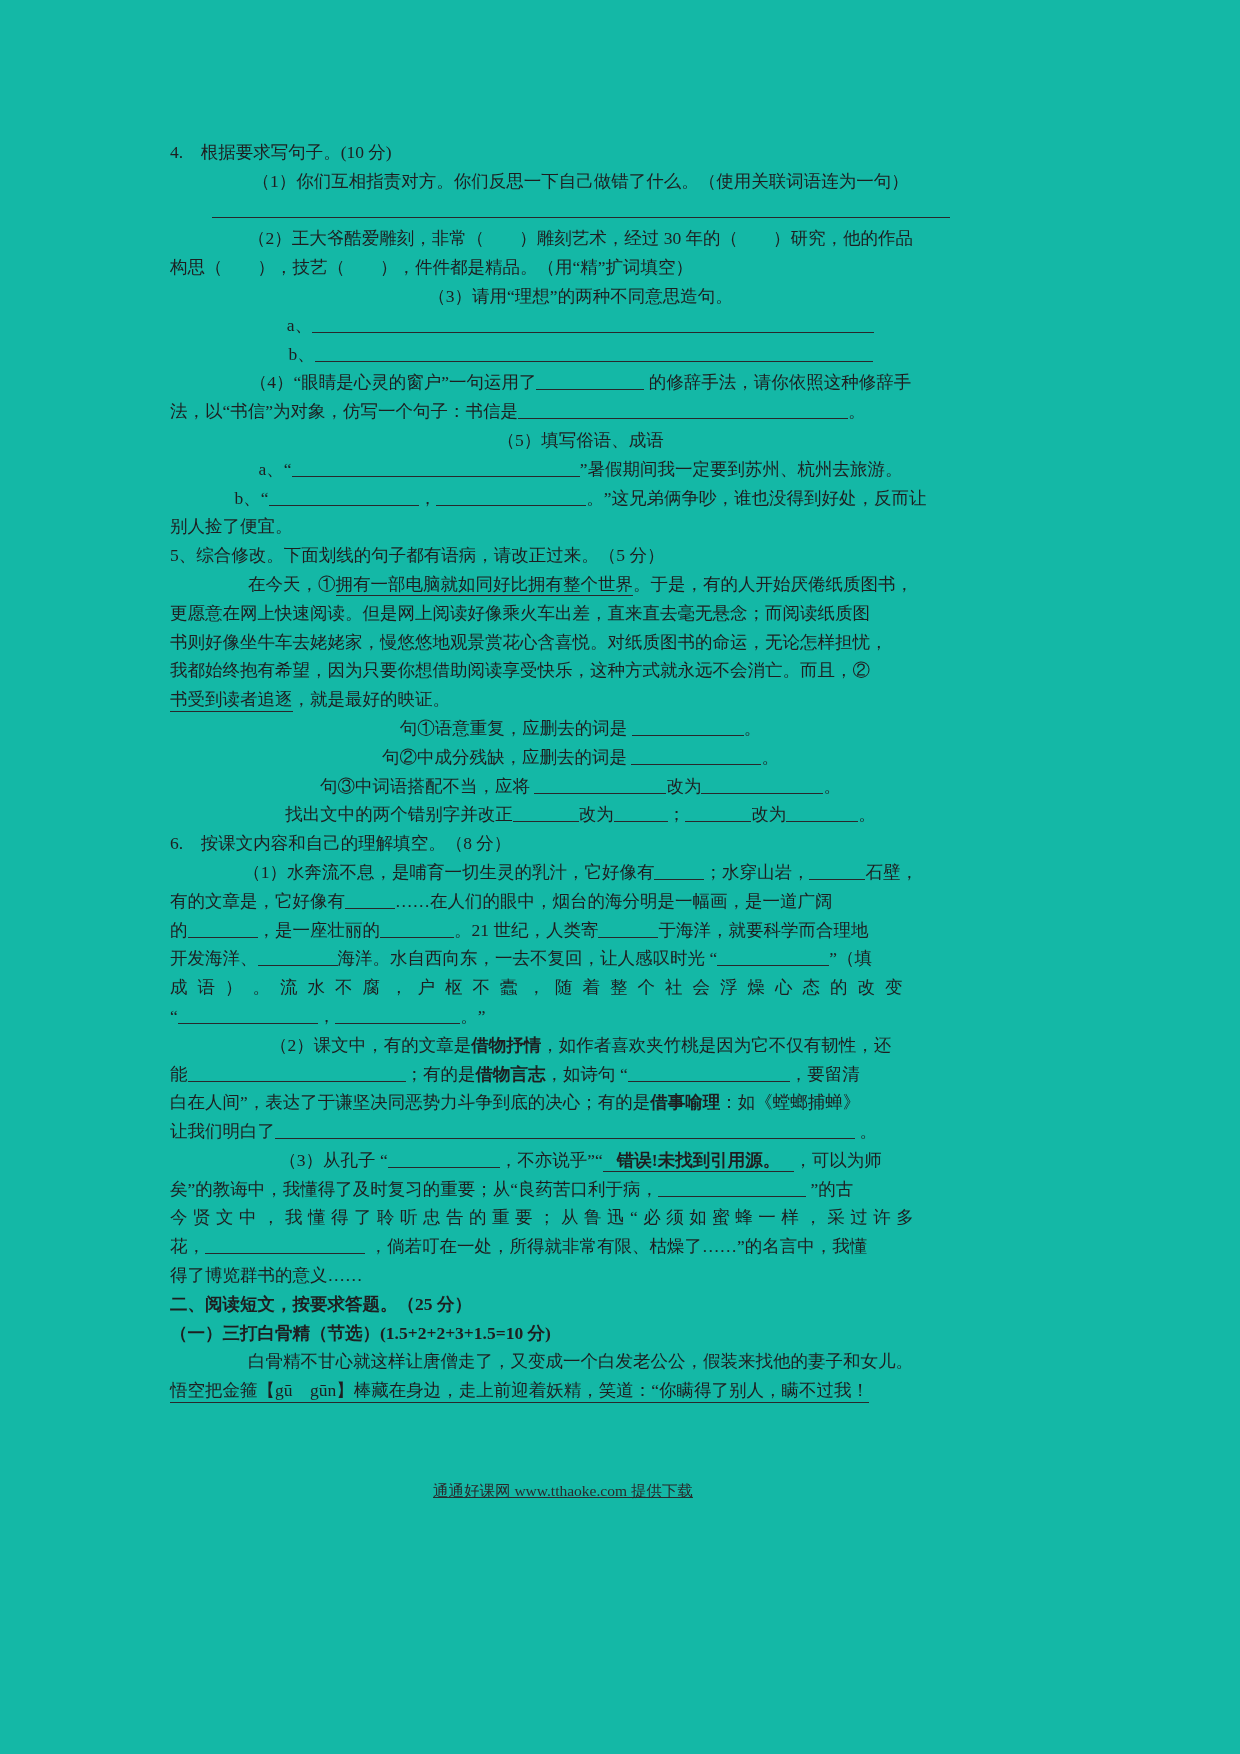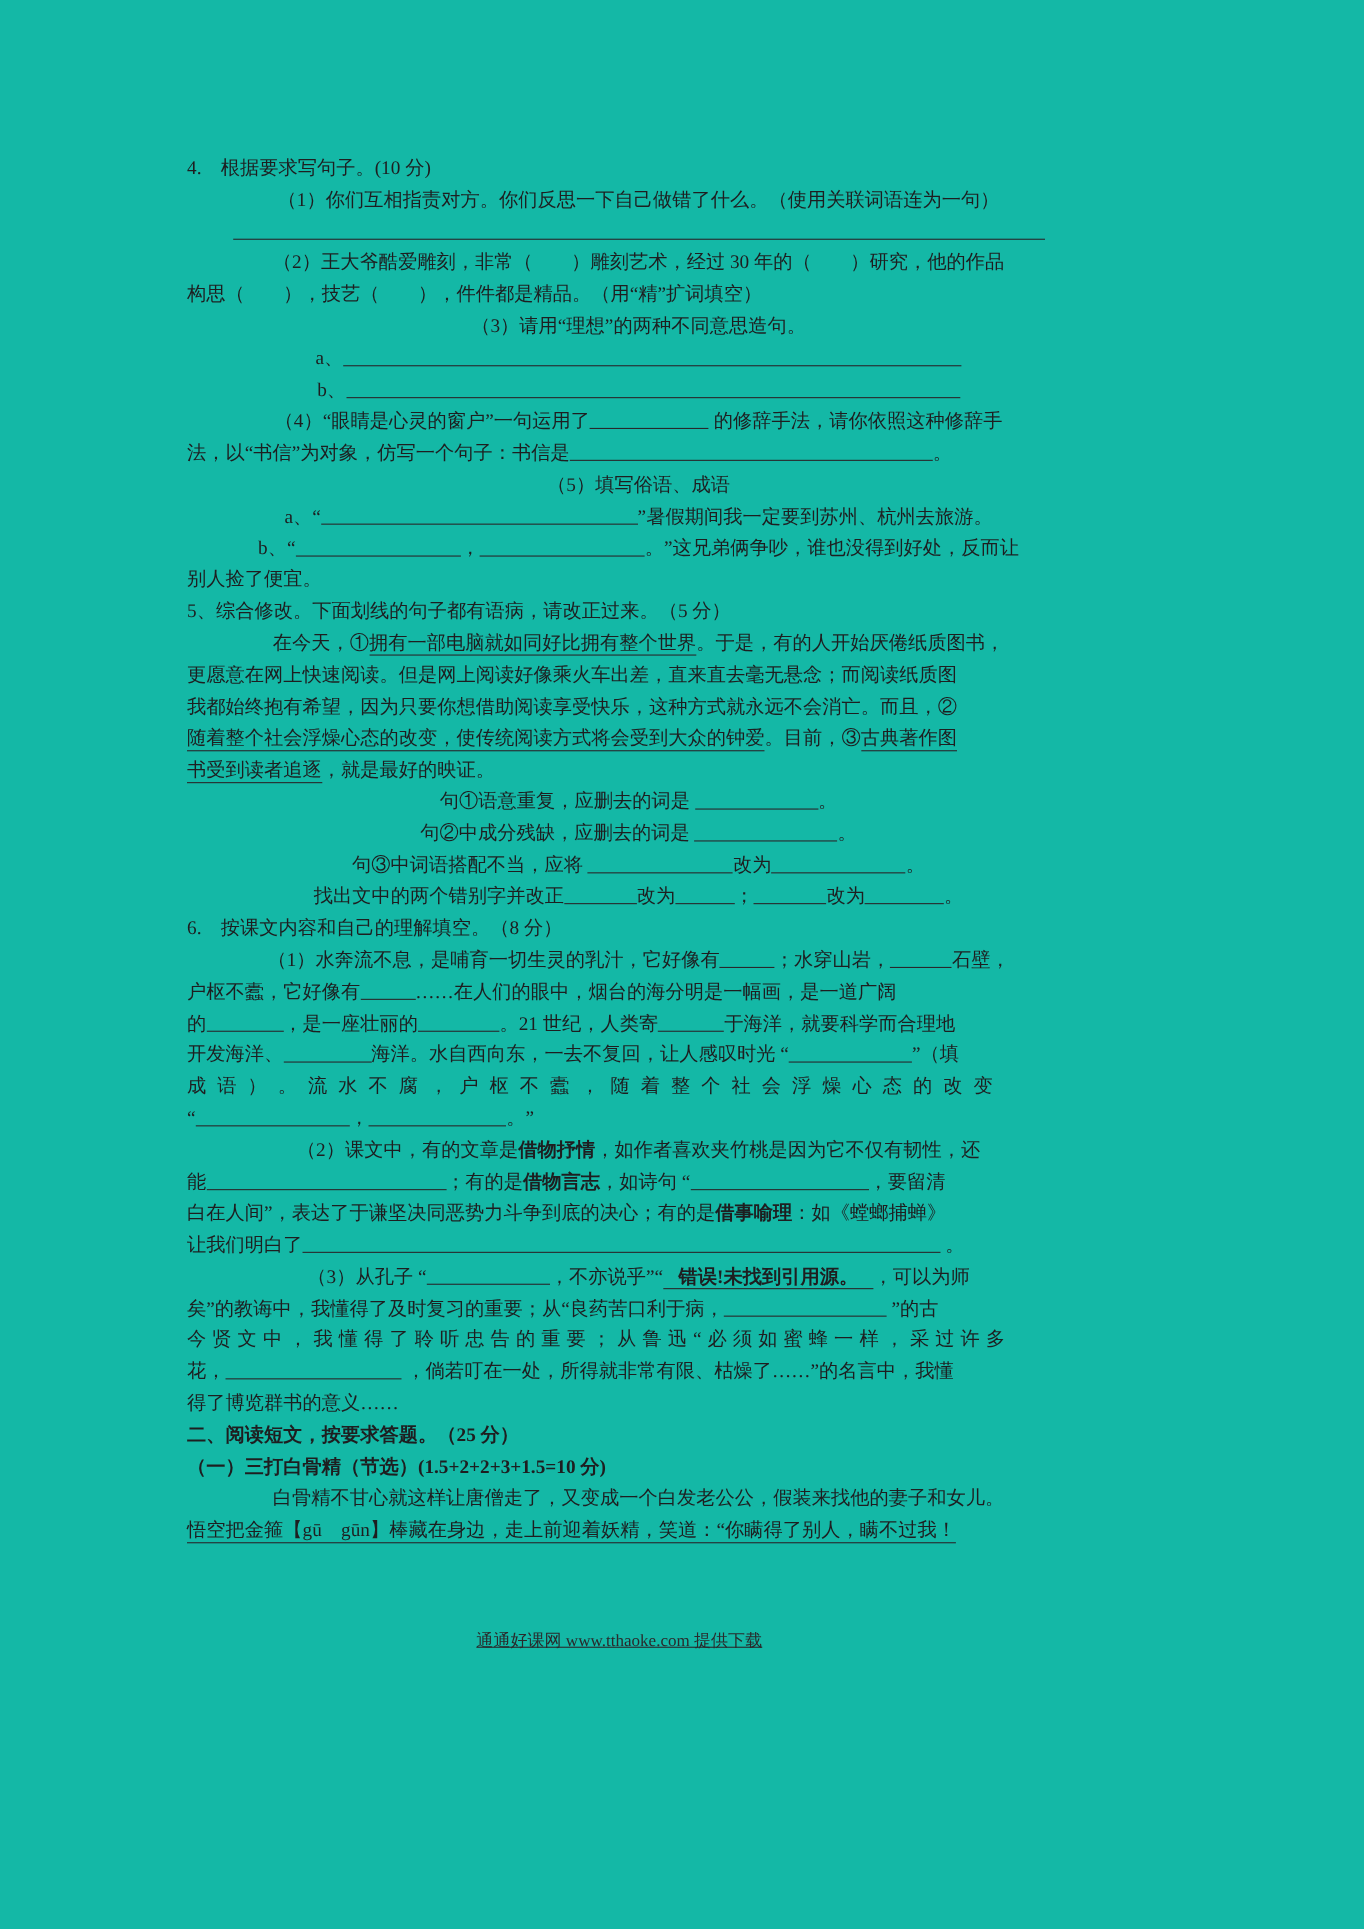--- a/index.html
+++ b/index.html
@@ -40,30 +40,30 @@
       <p class="line indent"><span class="plain">b、</span><span class="blank" style="width: 558px;"></span></p>
       <p class="line indent"><span class="plain">（4）“眼睛是心灵的窗户”一句运用了</span><span class="blank" style="width: 108px;"></span><span class="plain"> 的修辞手法，请你依照这种修辞手</span></p>
       <p class="line"><span class="plain">法，以“书信”为对象，仿写一个句子：书信是</span><span class="blank" style="width: 330px;"></span><span class="plain">。</span></p>
       <p class="line indent"><span class="plain">（5）填写俗语、成语</span></p>
       <p class="line indent"><span class="plain">a、“</span><span class="blank" style="width: 288px;"></span><span class="plain">”暑假期间我一定要到苏州、杭州去旅游。</span></p>
       <p class="line indent"><span class="plain">b、“</span><span class="blank" style="width: 150px;"></span><span class="plain">，</span><span class="blank" style="width: 150px;"></span><span class="plain">。”这兄弟俩争吵，谁也没得到好处，反而让</span></p>
       <p class="line"><span class="plain">别人捡了便宜。</span></p>
       <p class="line"><span class="plain">5、综合修改。下面划线的句子都有语病，请改正过来。（5 分）</span></p>
       <p class="line indent"><span class="plain">在今天，①</span><span class="u">拥有一部电脑就如同好比拥有整个世界</span><span class="plain">。于是，有的人开始厌倦纸质图书，</span></p>
       <p class="line"><span class="plain">更愿意在网上快速阅读。但是网上阅读好像乘火车出差，直来直去毫无悬念；而阅读纸质图</span></p>
+      <p class="line"><span class="plain">书则好像坐牛车去姥姥家，慢悠悠地观景赏花心含喜悦。对纸质图书的命运，无论怎样担忧，</span></p>
       <p class="line"><span class="plain">我都始终抱有希望，因为只要你想借助阅读享受快乐，这种方式就永远不会消亡。而且，②</span></p>
-      <p class="line"><span class="u">随着整个社会浮燥心态的改变，使传统阅读方式将会受到大众的钟爱</span><span class="plain">。目前，③</span><span class="u">古典著作图</span></p>
       <p class="line"><span class="u">书受到读者追逐</span><span class="plain">，就是最好的映证。</span></p>
       <p class="line indent"><span class="plain">句①语意重复，应删去的词是 </span><span class="blank" style="width: 112px;"></span><span class="plain">。</span></p>
       <p class="line indent"><span class="plain">句②中成分残缺，应删去的词是 </span><span class="blank" style="width: 130px;"></span><span class="plain">。</span></p>
       <p class="line indent"><span class="plain">句③中词语搭配不当，应将 </span><span class="blank" style="width: 132px;"></span><span class="plain">改为</span><span class="blank" style="width: 122px;"></span><span class="plain">。</span></p>
       <p class="line indent"><span class="plain">找出文中的两个错别字并改正</span><span class="blank" style="width: 66px;"></span><span class="plain">改为</span><span class="blank" style="width: 54px;"></span><span class="plain">；</span><span class="blank" style="width: 66px;"></span><span class="plain">改为</span><span class="blank" style="width: 72px;"></span><span class="plain">。</span></p>
       <p class="line"><span class="plain">6.　按课文内容和自己的理解填空。（8 分）</span></p>
       <p class="line indent"><span class="plain">（1）水奔流不息，是哺育一切生灵的乳汁，它好像有</span><span class="blank" style="width: 50px;"></span><span class="plain">；水穿山岩，</span><span class="blank" style="width: 56px;"></span><span class="plain">石壁，</span></p>
-      <p class="line"><span class="plain">户枢不蠹，它好像有</span><span class="blank" style="width: 50px;"></span><span class="plain">……在人们的眼中，烟台的海分明是一幅画，是一道广阔</span></p>
+      <p class="line"><span class="plain">有的文章是，它好像有</span><span class="blank" style="width: 50px;"></span><span class="plain">……在人们的眼中，烟台的海分明是一幅画，是一道广阔</span></p>
       <p class="line"><span class="plain">的</span><span class="blank" style="width: 70px;"></span><span class="plain">，是一座壮丽的</span><span class="blank" style="width: 74px;"></span><span class="plain">。21 世纪，人类寄</span><span class="blank" style="width: 60px;"></span><span class="plain">于海洋，就要科学而合理地</span></p>
       <p class="line"><span class="plain">开发海洋、</span><span class="blank" style="width: 80px;"></span><span class="plain">海洋。水自西向东，一去不复回，让人感叹时光 “</span><span class="blank" style="width: 112px;"></span><span class="plain">”（填</span></p>
       <p class="line spread"><span class="plain">成语）。流水不腐，户枢不蠹，随着整个社会浮燥心态的改变</span></p>
       <p class="line"><span class="plain">“</span><span class="blank" style="width: 140px;"></span><span class="plain">，</span><span class="blank" style="width: 125px;"></span><span class="plain">。”</span></p>
       <p class="line indent"><span class="plain">（2）课文中，有的文章是</span><span class="b">借物抒情</span><span class="plain">，如作者喜欢夹竹桃是因为它不仅有韧性，还</span></p>
       <p class="line"><span class="plain">能</span><span class="blank" style="width: 218px;"></span><span class="plain">；有的是</span><span class="b">借物言志</span><span class="plain">，如诗句 “</span><span class="blank" style="width: 162px;"></span><span class="plain">，要留清</span></p>
       <p class="line"><span class="plain">白在人间”，表达了于谦坚决同恶势力斗争到底的决心；有的是</span><span class="b">借事喻理</span><span class="plain">：如《螳螂捕蝉》</span></p>
       <p class="line"><span class="plain">让我们明白了</span><span class="blank" style="width: 580px;"></span><span class="plain"> 。</span></p>
       <p class="line indent"><span class="plain">（3）从孔子 “</span><span class="blank" style="width: 112px;"></span><span class="plain">，不亦说乎”“</span><span class="bu">错误!未找到引用源。</span><span class="plain">，可以为师</span></p>
       <p class="line"><span class="plain">矣”的教诲中，我懂得了及时复习的重要；从“良药苦口利于病，</span><span class="blank" style="width: 148px;"></span><span class="plain"> ”的古</span></p>

